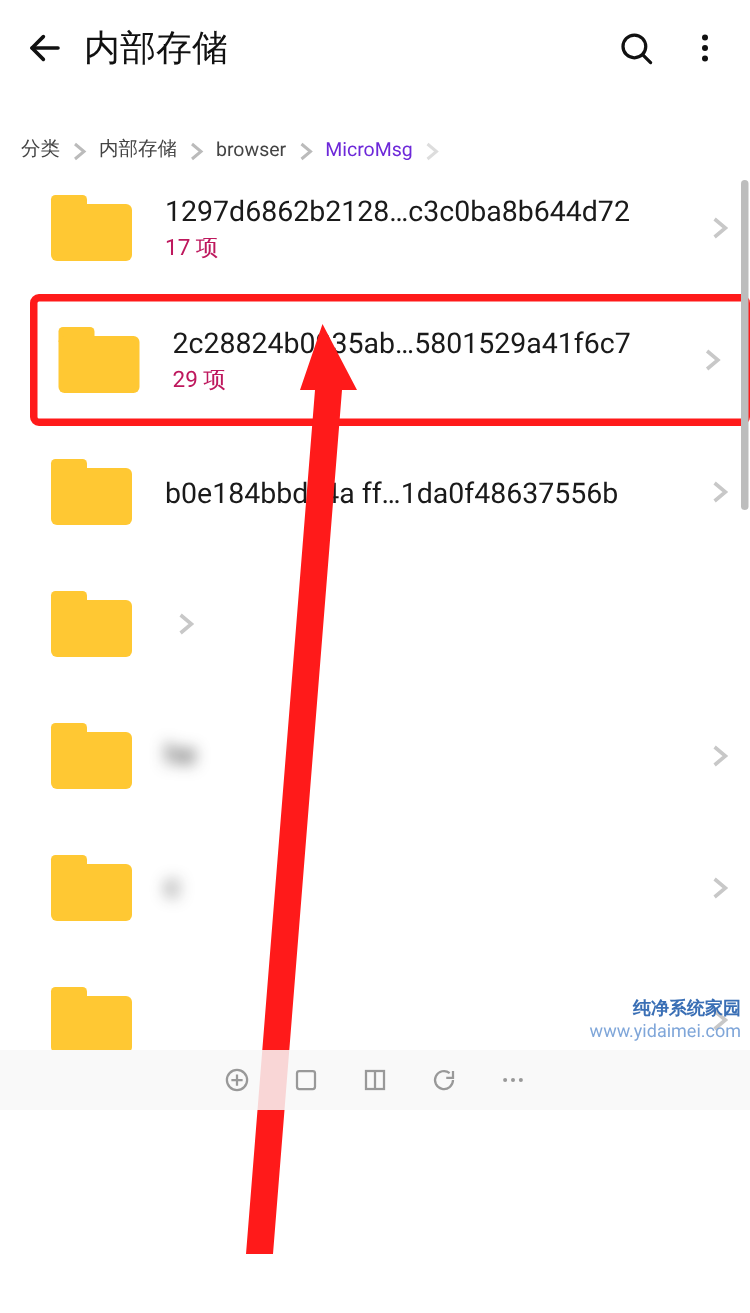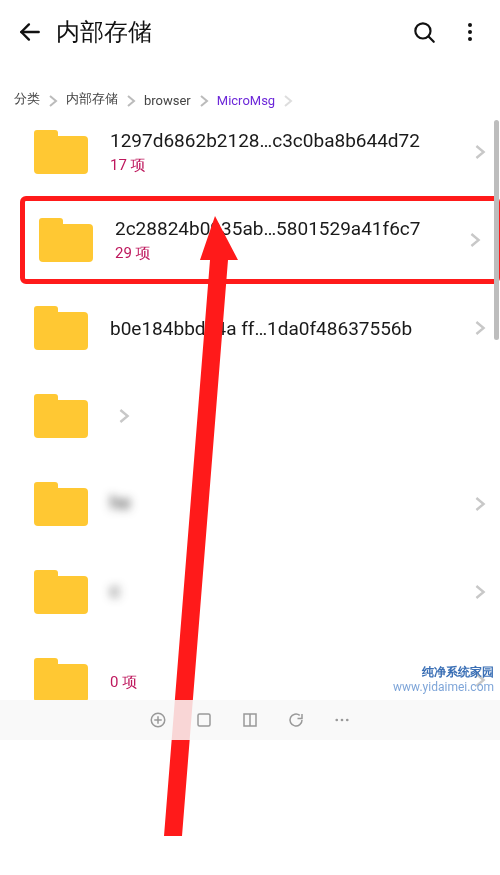--- a/index.html
+++ b/index.html
@@ -192,21 +192,20 @@
             <polyline points="2 2 8 7 2 12"></polyline>
           </svg>
     </div>
       </div>
       <div class="row">
     <div class="folder-icon">
           <div class="tab"></div>
           <div class="body"></div>
         </div>
     <div class="meta ">
-      <div class="sub">0 项</div>
     </div>
     <div class="chev">
       <svg width="12" height="18" viewBox="0 0 10 14" fill="none" stroke="#c8c8c8" stroke-width="2">
             <polyline points="2 2 8 7 2 12"></polyline>
           </svg>
     </div>
       </div>
       <div class="row">
     <div class="folder-icon">
           <div class="tab"></div>

